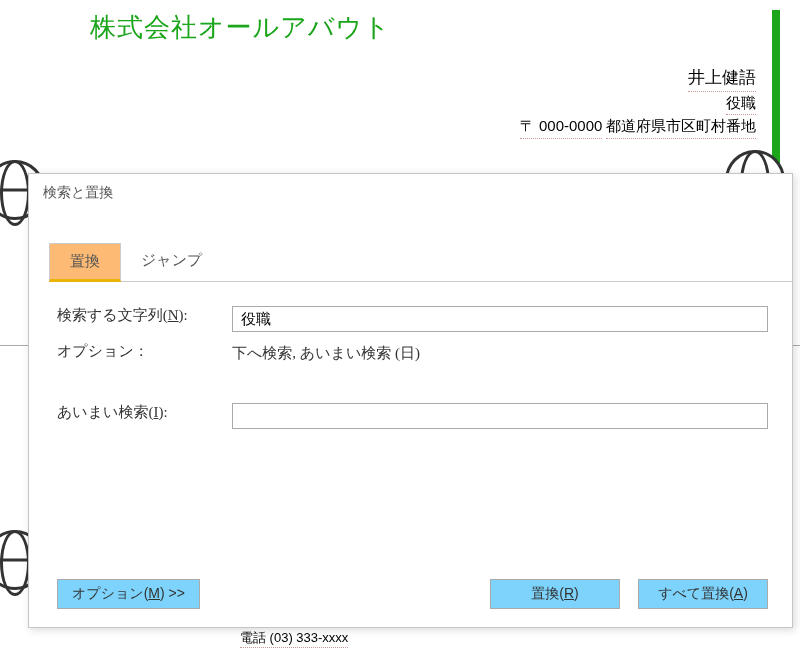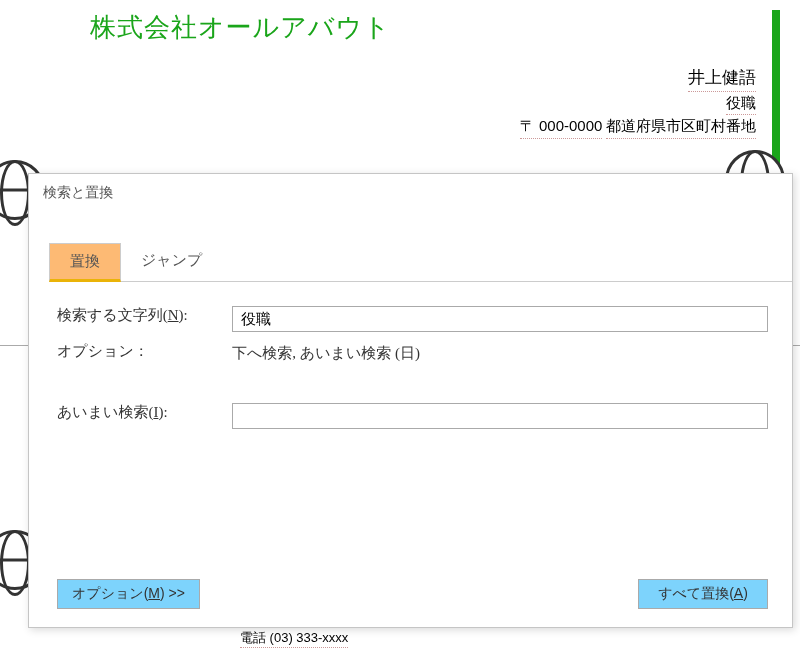--- a/index.html
+++ b/index.html
@@ -229,17 +229,20 @@
       <input class="form-input" type="text" value="" style="">
     </div>
   </div>
 
   <div class="btn-row">
     <button class="btn">
       <span>オプション(</span><span class="ul">M</span><span>) &gt;&gt;</span>
     </button>
     <div class="btn-group-right">
       <button class="btn">
+        <span>置換(</span><span class="ul">R</span><span>)</span>
+      </button>
+      <button class="btn">
         <span>すべて置換(</span><span class="ul">A</span><span>)</span>
       </button>
     </div>
   </div>
 </div>
 
 </body></html>

